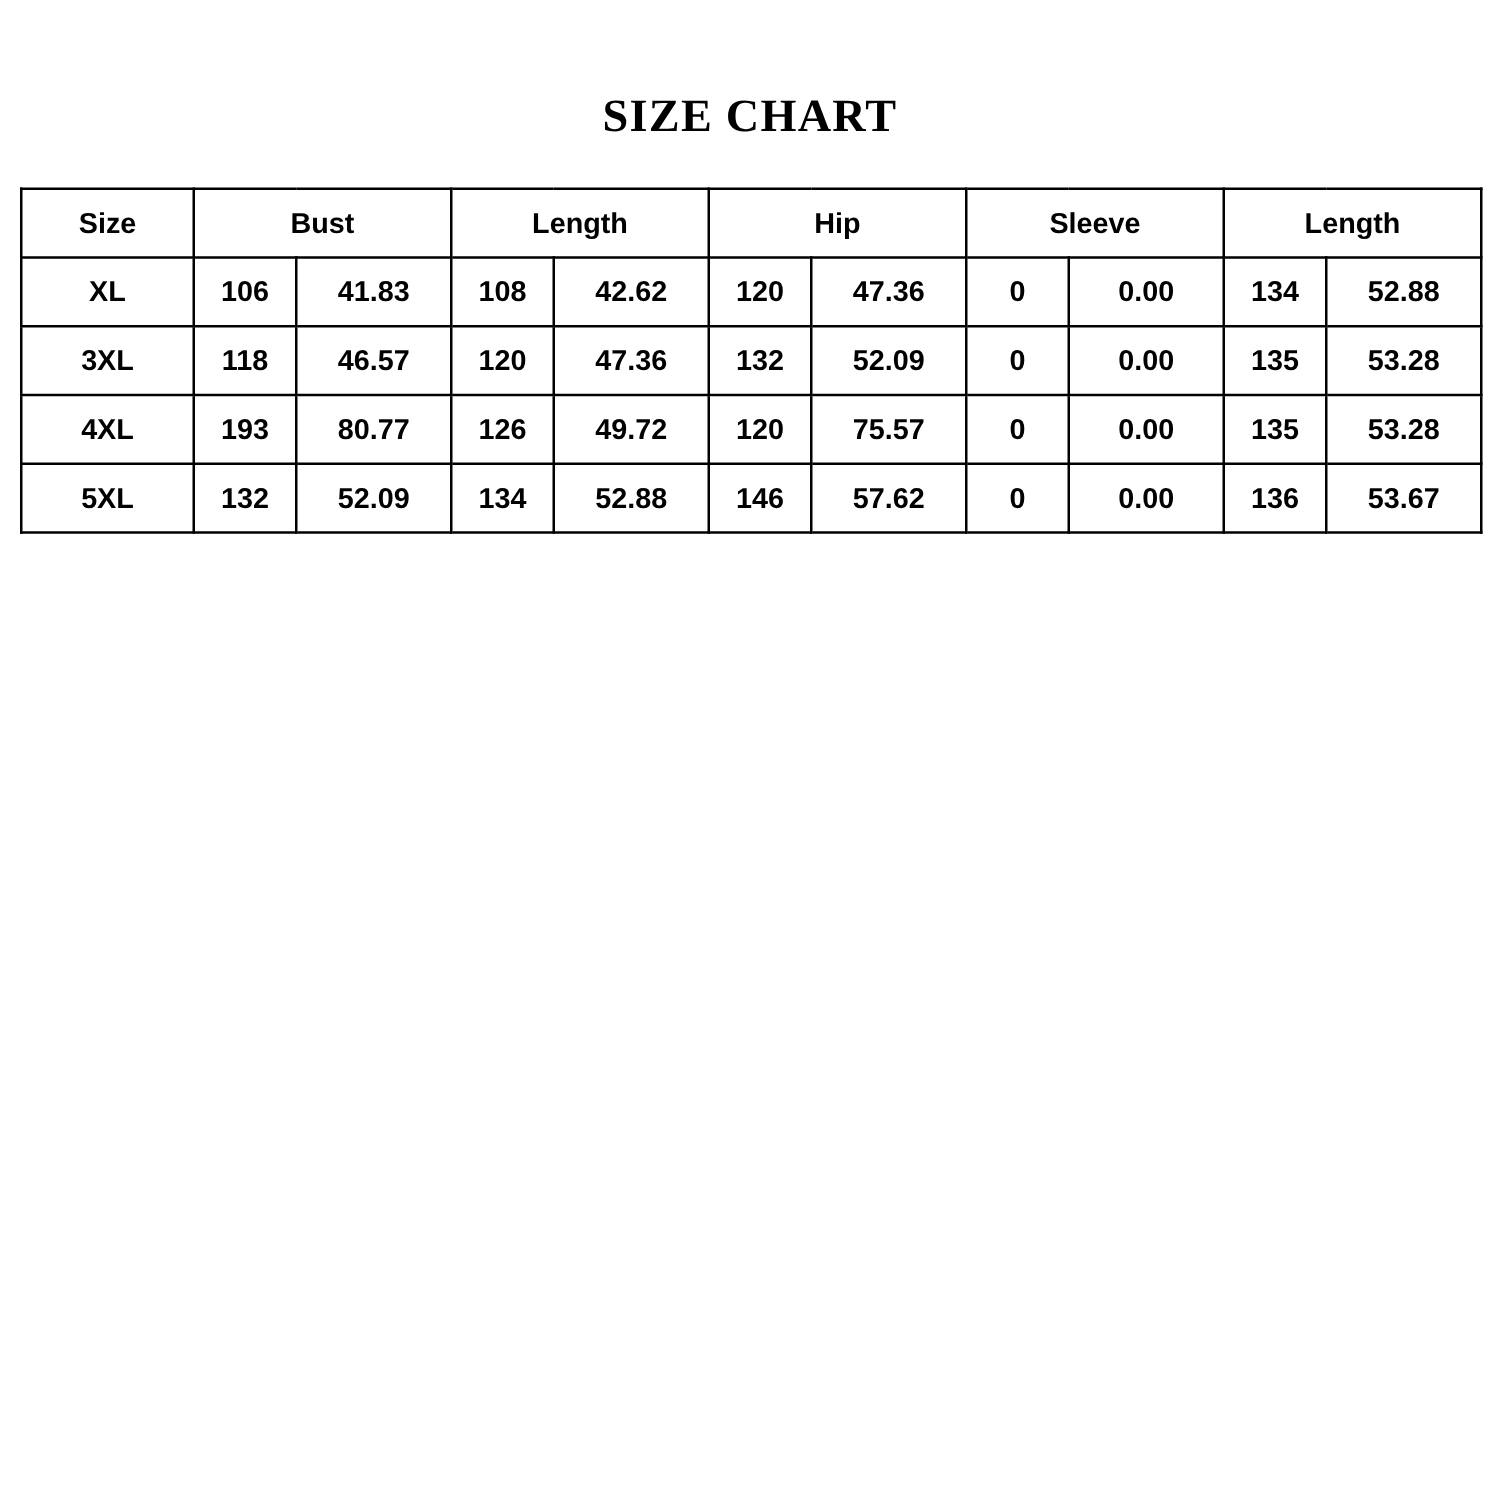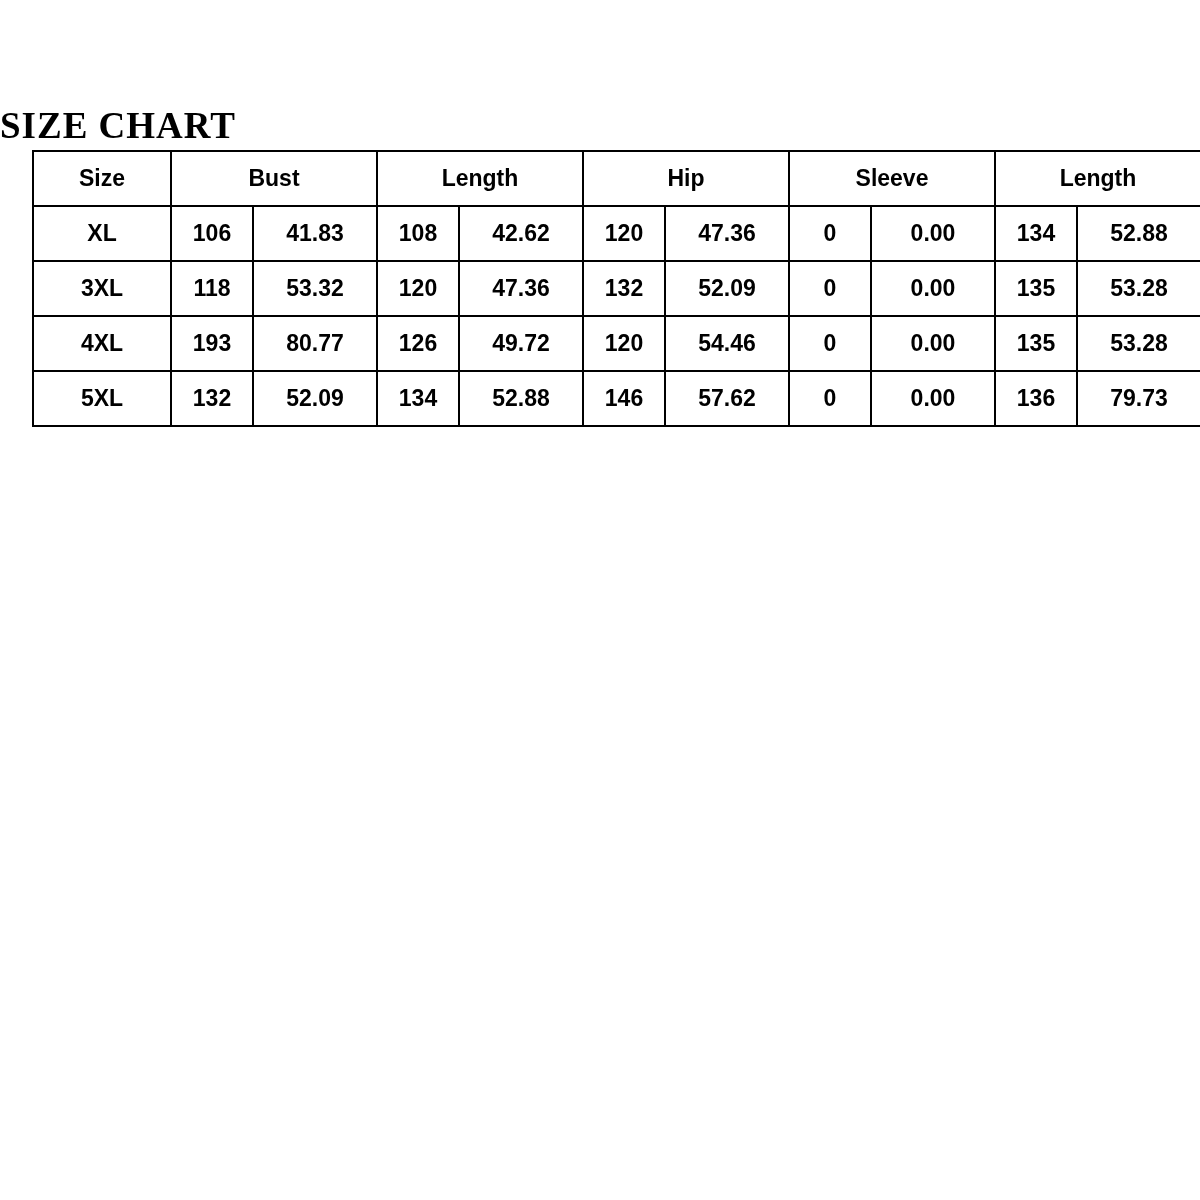--- a/index.html
+++ b/index.html
@@ -15,31 +15,32 @@
     position: relative;
     overflow: hidden;
   }
   .page {
     width: 1200px;
     height: 1200px;
     box-sizing: border-box;
     position: relative;
   }
   .title {
+    text-align: center;
     font-family: "Liberation Serif", serif;
     font-weight: bold;
     font-size: 37px;
     letter-spacing: 1px;
     margin: 0;
-    padding-top: 104px;
+    padding-top: 72px;
     line-height: 1.2;
   }
   .table-wrap {
     position: absolute;
-    left: 32px;
+    left: 16px;
     top: 150px;
     width: 1168px;
   }
   table.size-chart {
     border-collapse: collapse;
     table-layout: fixed;
     width: 100%;
     background: #ffffff;
   }
   table.size-chart th,
@@ -106,53 +107,53 @@
           <td>120</td>
           <td>47.36</td>
           <td>0</td>
           <td>0.00</td>
           <td>134</td>
           <td>52.88</td>
         </tr>
         <tr class="data-row">
           <td>3XL</td>
           <td>118</td>
-          <td>53.32</td>
+          <td>46.57</td>
           <td>120</td>
           <td>47.36</td>
           <td>132</td>
           <td>52.09</td>
           <td>0</td>
           <td>0.00</td>
           <td>135</td>
           <td>53.28</td>
         </tr>
         <tr class="data-row">
           <td>4XL</td>
           <td>193</td>
           <td>80.77</td>
           <td>126</td>
           <td>49.72</td>
           <td>120</td>
-          <td>54.46</td>
+          <td>75.57</td>
           <td>0</td>
           <td>0.00</td>
           <td>135</td>
           <td>53.28</td>
         </tr>
         <tr class="data-row">
           <td>5XL</td>
           <td>132</td>
           <td>52.09</td>
           <td>134</td>
           <td>52.88</td>
           <td>146</td>
           <td>57.62</td>
           <td>0</td>
           <td>0.00</td>
           <td>136</td>
-          <td>79.73</td>
+          <td>53.67</td>
         </tr>
       </tbody>
     </table>
   </div>
 
 </div>
 
 </body></html>

